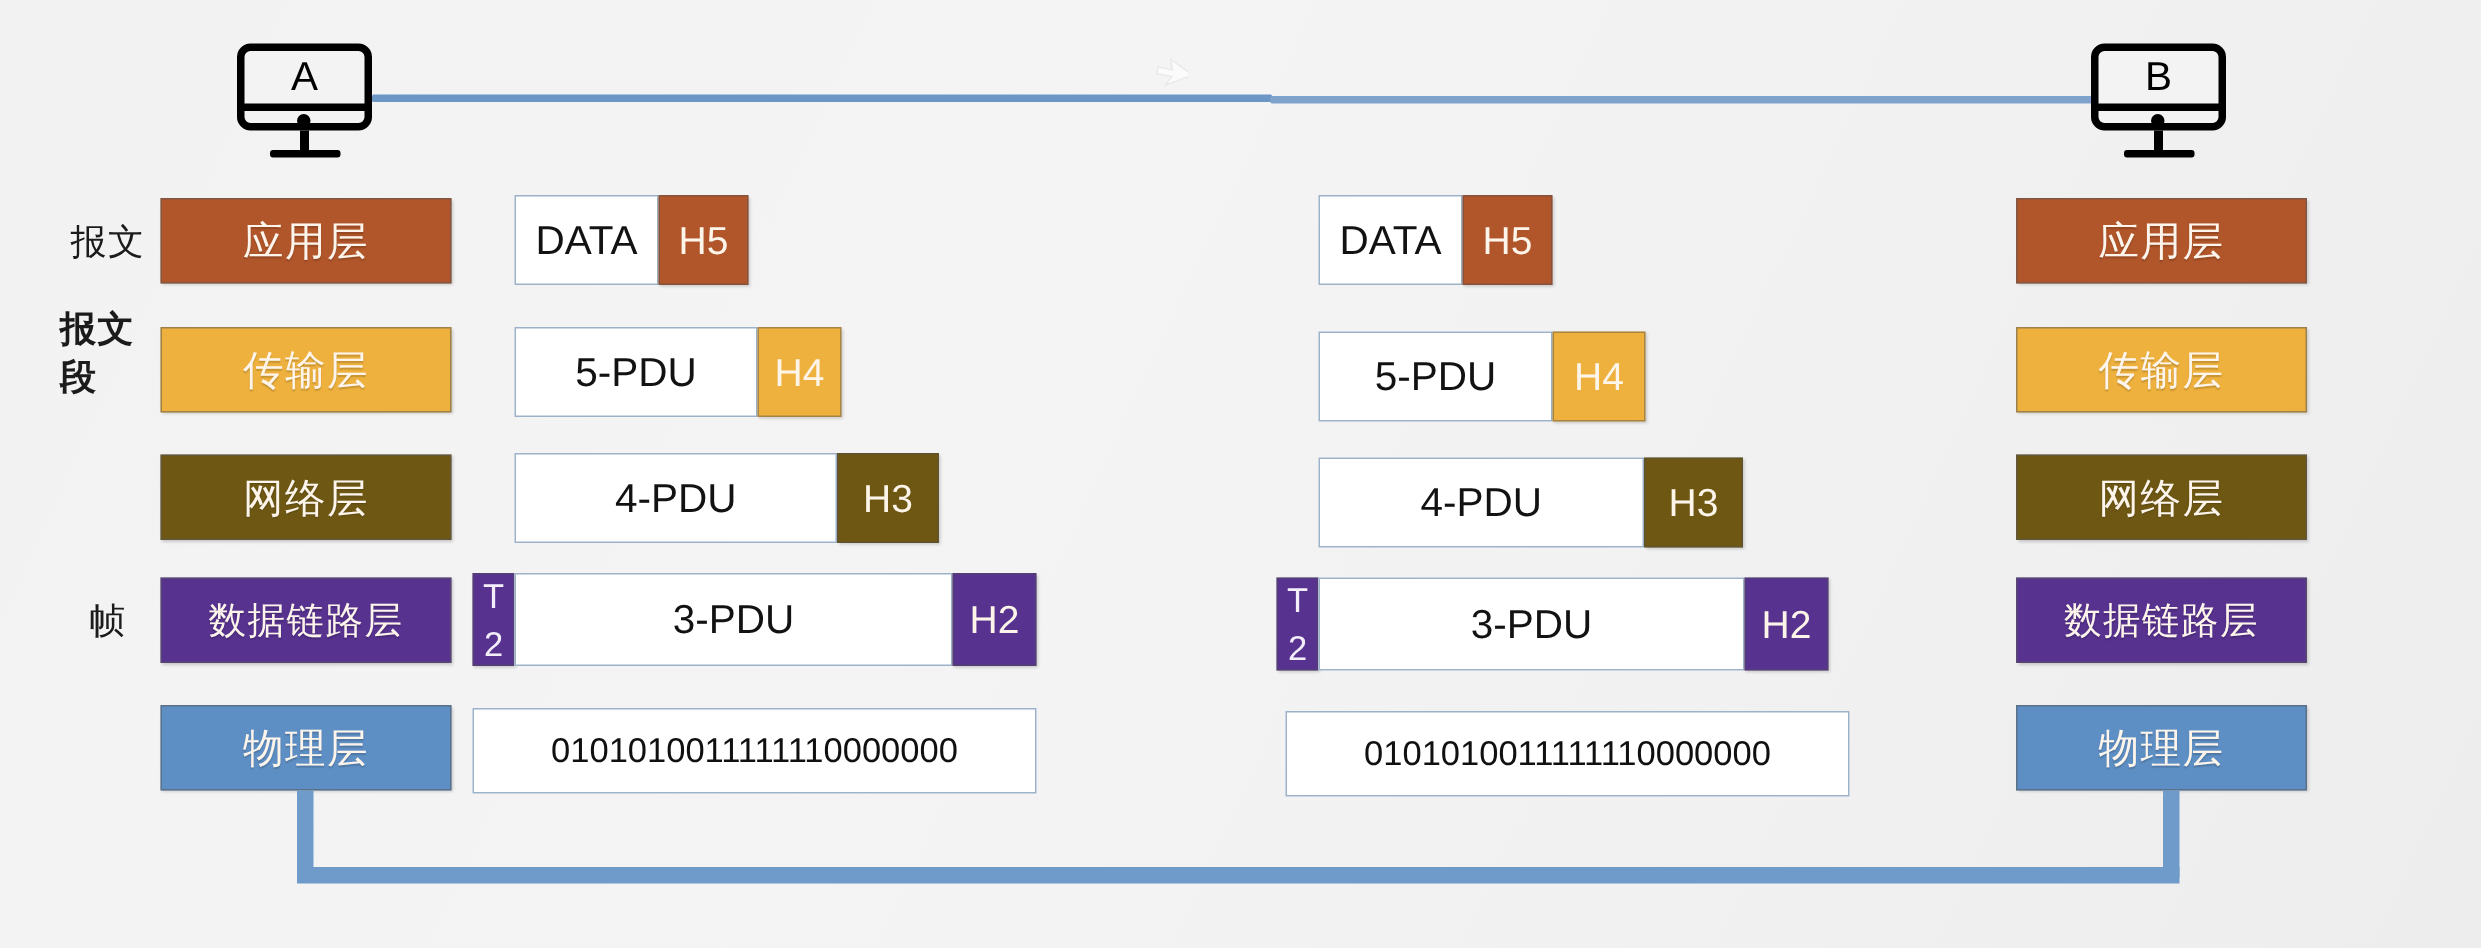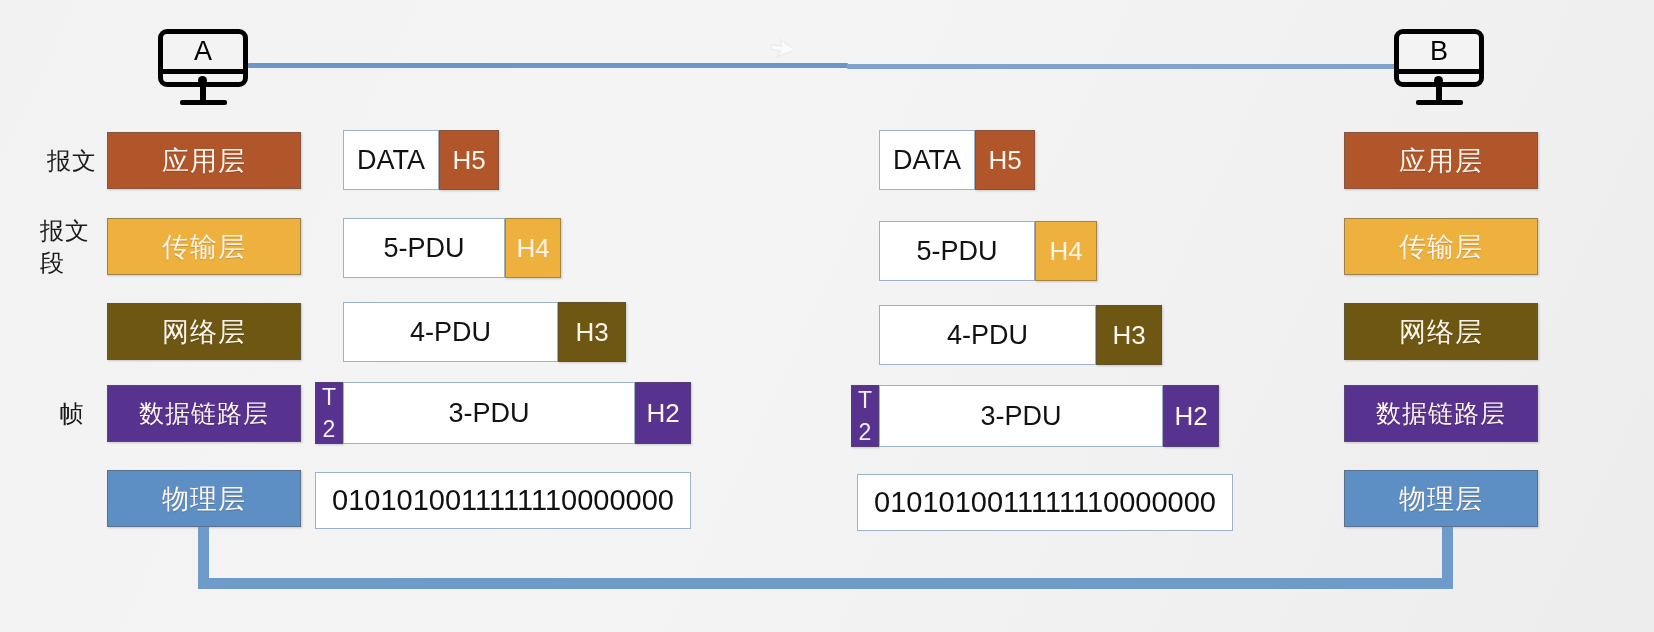--- a/index.html
+++ b/index.html
@@ -91,21 +91,21 @@
     font-size: 23px; line-height: 1; color: #f4eefb;
     font-family: "Liberation Sans", sans-serif;
     padding: 3px 0 2px 0;
     border: 1px solid rgba(80,80,80,.45);
     box-shadow: 1px 1px 2px rgba(0,0,0,.18);
   }
   .bits-box {
     position: absolute;
     background: #fff; border: 1.5px solid #9cb2c9;
     display: flex; align-items: center; justify-content: center;
-    font-size: 29px; color: #101010;
+    font-size: 23px; color: #101010;
     font-family: "Liberation Sans", sans-serif;
     letter-spacing: 0px;
   }
 
   
   .bracket-seg { position: absolute; background: #6e9bc9; }
 
   
   .cursor { position: absolute; width: 22px; height: 26px; }
 </style>
@@ -148,21 +148,21 @@
     <div class="pdu-head" style="width:60px; height:60px; background:#b1562a;">H5</div>
   </div>
 
   <div class="pdu-group" style="left:879px; top:130px; height:60px;">
     <div class="pdu-body" style="width:96px; height:60px;">DATA</div>
     <div class="pdu-head" style="width:60px; height:60px; background:#b1562a;">H5</div>
   </div>
 
   <div class="layer-chip" style="left:1344px; top:132px; width:194px; height:57px; background:#b1562a;">应用层</div>
 
-  <div class="row-label" style="top:218px; height:58px;">报文段</div>
+  <div class="row-label" style="top:206px; height:58px;font-weight:bold;">报文段</div>
 
   <div class="layer-chip" style="left:107px; top:218px; width:194px; height:57px; background:#eeb13d;">传输层</div>
 
   <div class="pdu-group" style="left:343px; top:218px; height:60px;">
     <div class="pdu-body" style="width:162px; height:60px;">5-PDU</div>
     <div class="pdu-head" style="width:56px; height:60px; background:#eeb13d;">H4</div>
   </div>
 
   <div class="pdu-group" style="left:879px; top:221px; height:60px;">
     <div class="pdu-body" style="width:156px; height:60px;">5-PDU</div>

